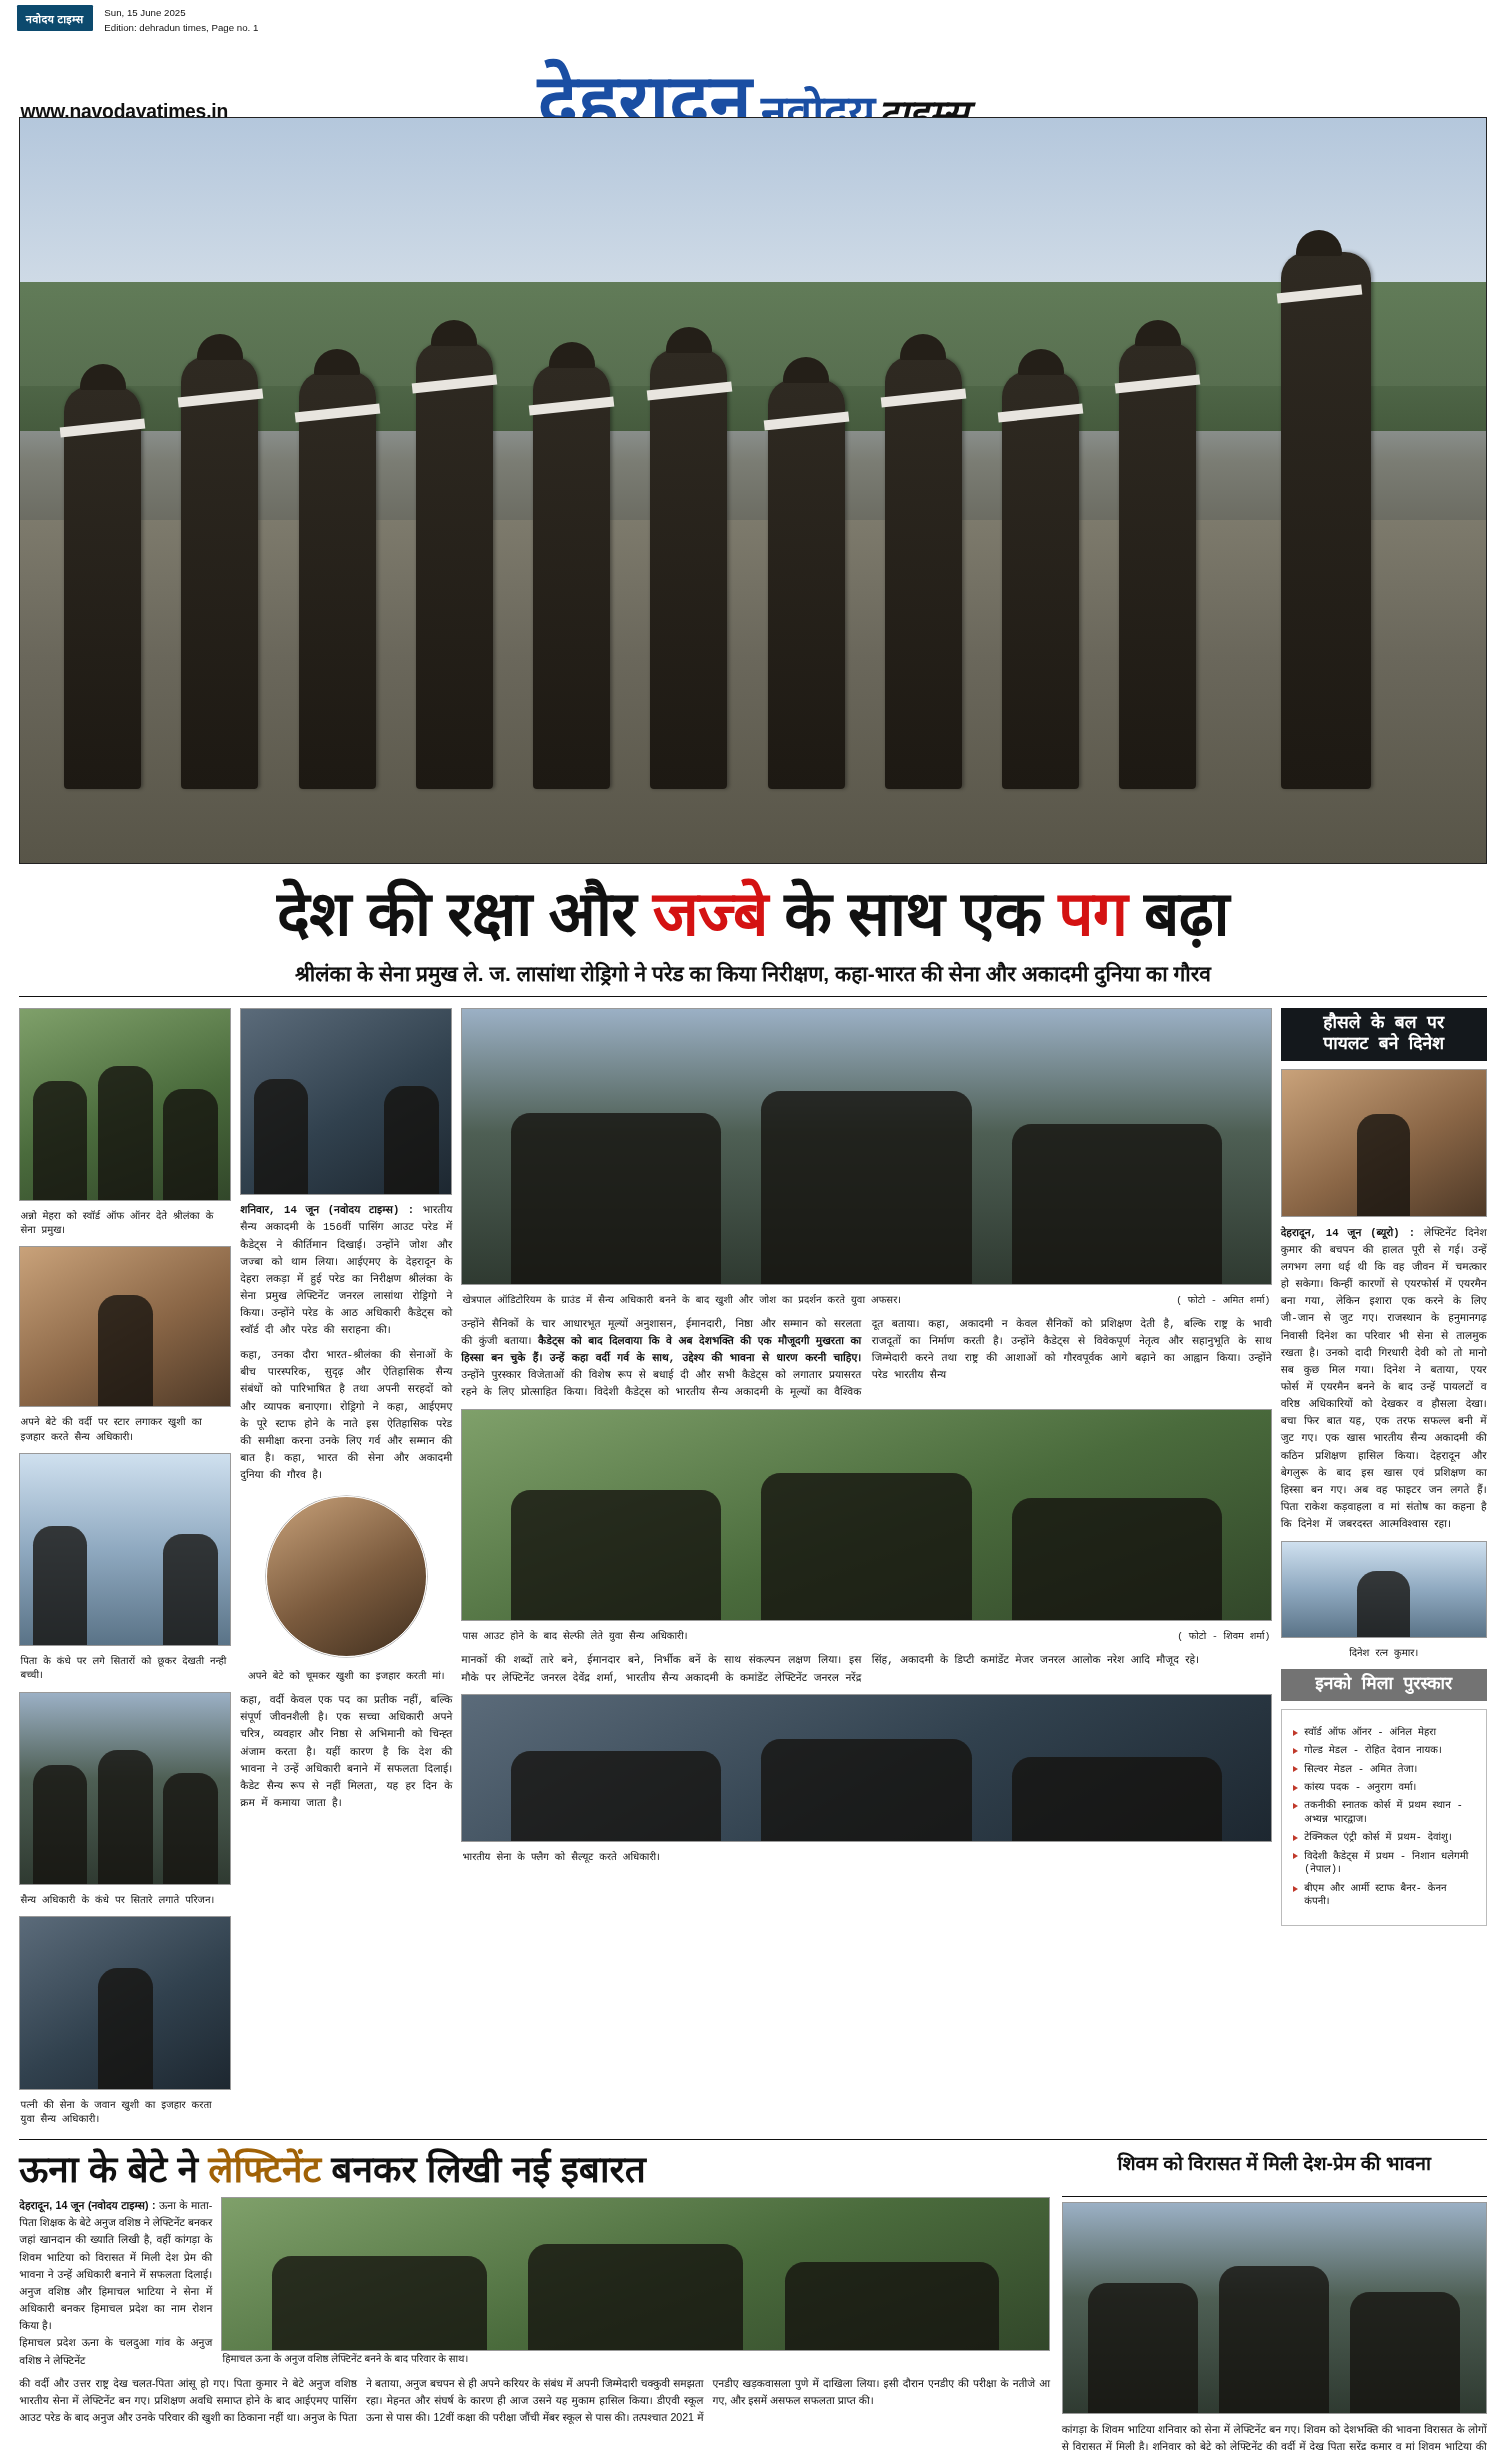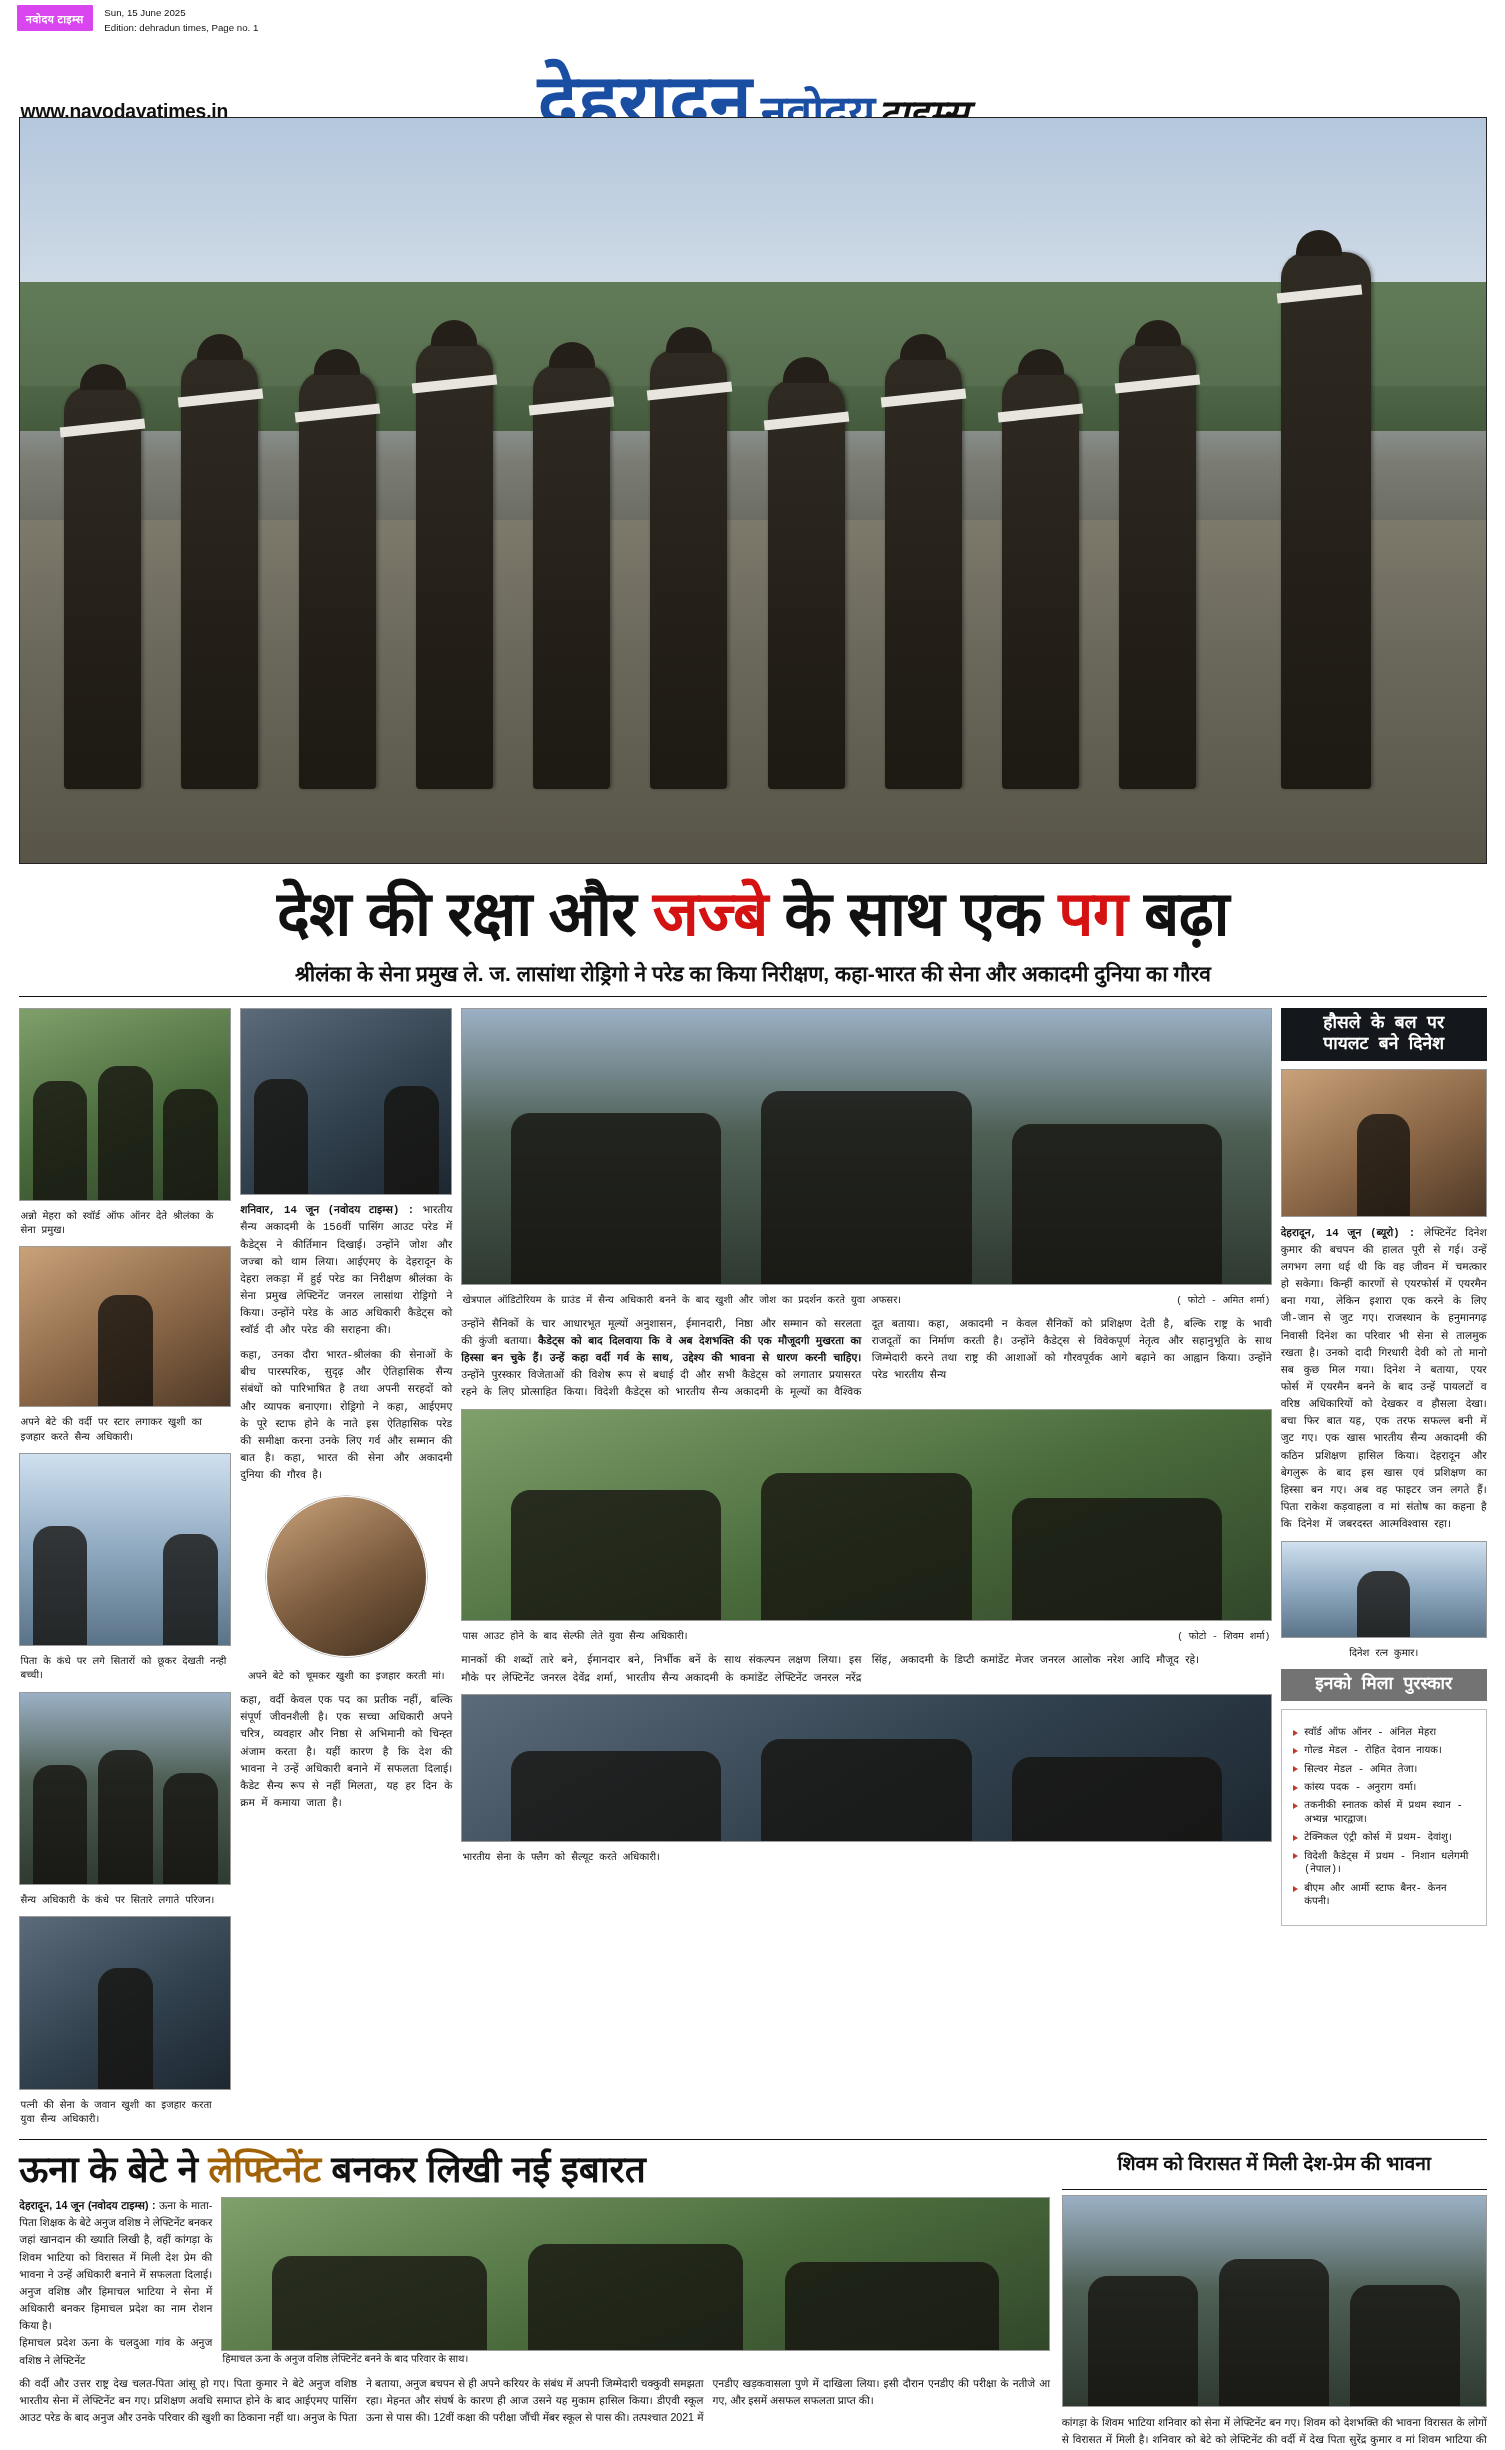--- a/index.html
+++ b/index.html
@@ -21,21 +21,21 @@
   
   .topbar {
     display: flex;
     align-items: flex-start;
     gap: 11.6px;
     padding: 5.1px 16.7px 0 16.7px;
     height: 55px;
   }
   .masthead-logo {
     width: 76px; height: 26px;
-    background: #d946ef;
+    background: #0c4a6e;
     color: #fff;
     font-size: 11px;
     font-weight: bold;
     display:flex; align-items:center; justify-content:center;
     letter-spacing: 0.3px;
     border-radius: 1.3px;
   }
   .edition-info { font-size: 9.7px; line-height: 1.5; color:#111; padding-top:1.3px; }
   .edition-info div { white-space: nowrap; }
 
@@ -280,21 +280,21 @@
     display: grid;
     grid-template-columns: 193px 1fr;
     gap: 9px;
     margin-top: 6.4px;
   }
   .bottom-right-head {
     font-size: 19.3px;
     font-weight: bold;
     text-align:center;
     border-bottom: 0.6px solid #111;
-    padding-bottom: 13px;
+    padding-bottom: 20px;
     margin-bottom: 5.1px;
   }
   .three-col-text { column-count: 3; column-gap: 9px; }
 </style>
 </head>
 <body>
 
 <div class="page">
 
   <div class="topbar">

